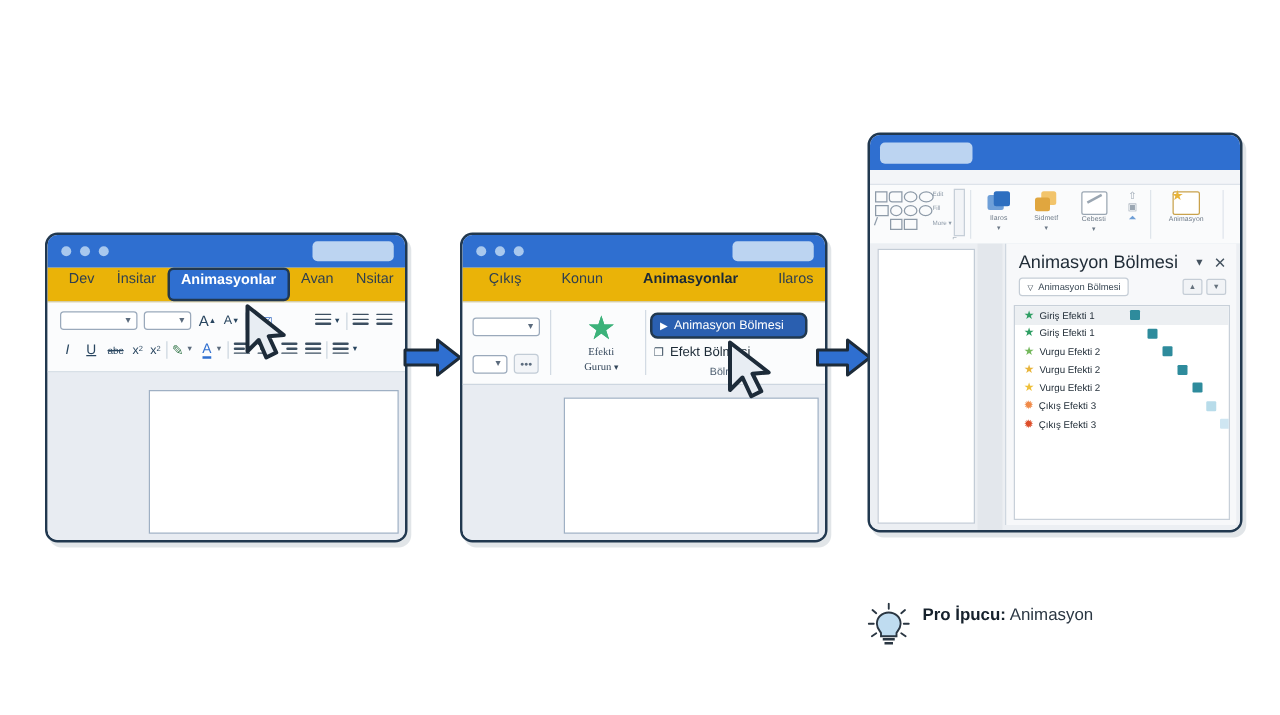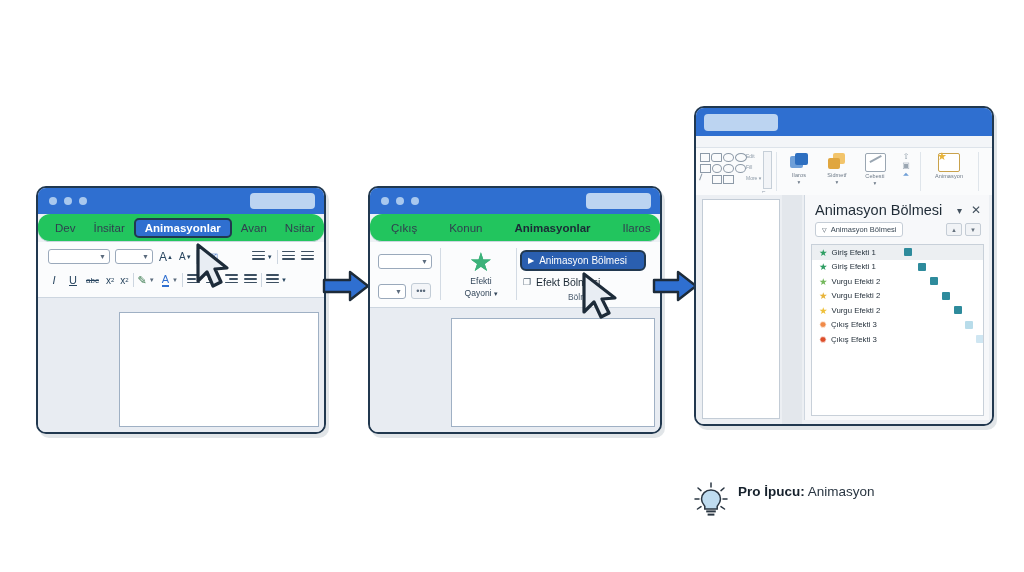--- a/index.html
+++ b/index.html
@@ -27,22 +27,22 @@
     height:26px;background:#2f6fd0;position:relative;
     display:flex;align-items:center;
   }
   .dots{display:flex;gap:7px;margin-left:11px;}
   .dot{width:8px;height:8px;border-radius:50%;background:#a8c8ee;}
   .title-chip{
     position:absolute;right:9px;top:5px;width:65px;height:16px;
     background:#bcd4f1;border-radius:4px;
   }
   .tabbar{
-    height:28px;background:#22c55e;border-bottom:1px solid #cdd6e0;
-    display:flex;align-items:center;gap:0px;padding:0 8px;box-sizing:border-box;border-radius:12px;
+    height:28px;background:#eab308;border-bottom:1px solid #cdd6e0;
+    display:flex;gap:0px;padding:0 8px;box-sizing:border-box;
   }
   .tab{
     font-size:11.5px;color:#30404f;padding:3px 9px;border-radius:5px;
     white-space:nowrap;
   }
   .tab.active-blue{
     background:#2f6fd0;color:#fff;font-weight:bold;
     border:2px solid #21384f;padding:2px 9px;
   }
   .tab.active-bold{font-weight:bold;color:#1c2a36;}
@@ -81,21 +81,21 @@
 
   
   #win2{left:368px;top:186px;width:294px;height:248px;}
   #win2 .toolbar{height:66px;position:relative;}
   .star-green{
     font-size:26px;line-height:26px;color:#3cb27a;
     text-shadow:0 0 0 #3cb27a;
   }
   .grpA{position:absolute;left:8px;top:8px;width:56px;}
   .grpB{position:absolute;left:78px;top:7px;width:66px;text-align:center;}
-  .grpB .lbl{font-size:8.5px;color:#33465a;line-height:11px;margin-top:1px;}
+  .grpB .lbl{font-size:8.5px;color:#33465a;line-height:11px;margin-top:1px;font-family:Liberation Serif, serif;}
   .vdiv{position:absolute;width:1px;background:#d3dbe4;}
   .grpC{position:absolute;left:150px;top:8px;width:126px;}
   .btn-primary{
     background:#2a5fb0;color:#fff;border:2px solid #21384f;border-radius:6px;
     font-size:10px;padding:3px 6px;display:flex;align-items:center;gap:5px;
     box-sizing:border-box;white-space:nowrap;
   }
   .btn-plain{
     font-size:10.5px;color:#1c2a36;display:flex;align-items:center;gap:5px;
     margin-top:5px;padding-left:3px;white-space:nowrap;
@@ -328,21 +328,21 @@
           <div style="width:5px"></div>
           <div style="width:18px;height:14px;border:1px solid #c2ccd6;border-radius:3px;background:#f3f5f8;display:flex;align-items:center;justify-content:center;font-size:9px;color:#5b6b7d;">•••</div>
         </div>
       </div>
 
       <div class="vdiv" style="left:70px;top:6px;height:52px;"></div>
 
       <div class="grpB">
         <div class="star-green">★</div>
         <div class="lbl">Efekti</div>
-        <div class="lbl"><span>Qayoni</span> <span style="font-size:7px">▾</span></div>
+        <div class="lbl"><span>Gurun</span> <span style="font-size:7px">▾</span></div>
       </div>
 
       <div class="vdiv" style="left:146px;top:6px;height:52px;"></div>
 
       <div class="grpC">
         <div class="btn-primary">
           <span style="font-size:8px">▶</span>
           <span>Animasyon Bölmesi</span>
         </div>
         <div class="btn-plain">

